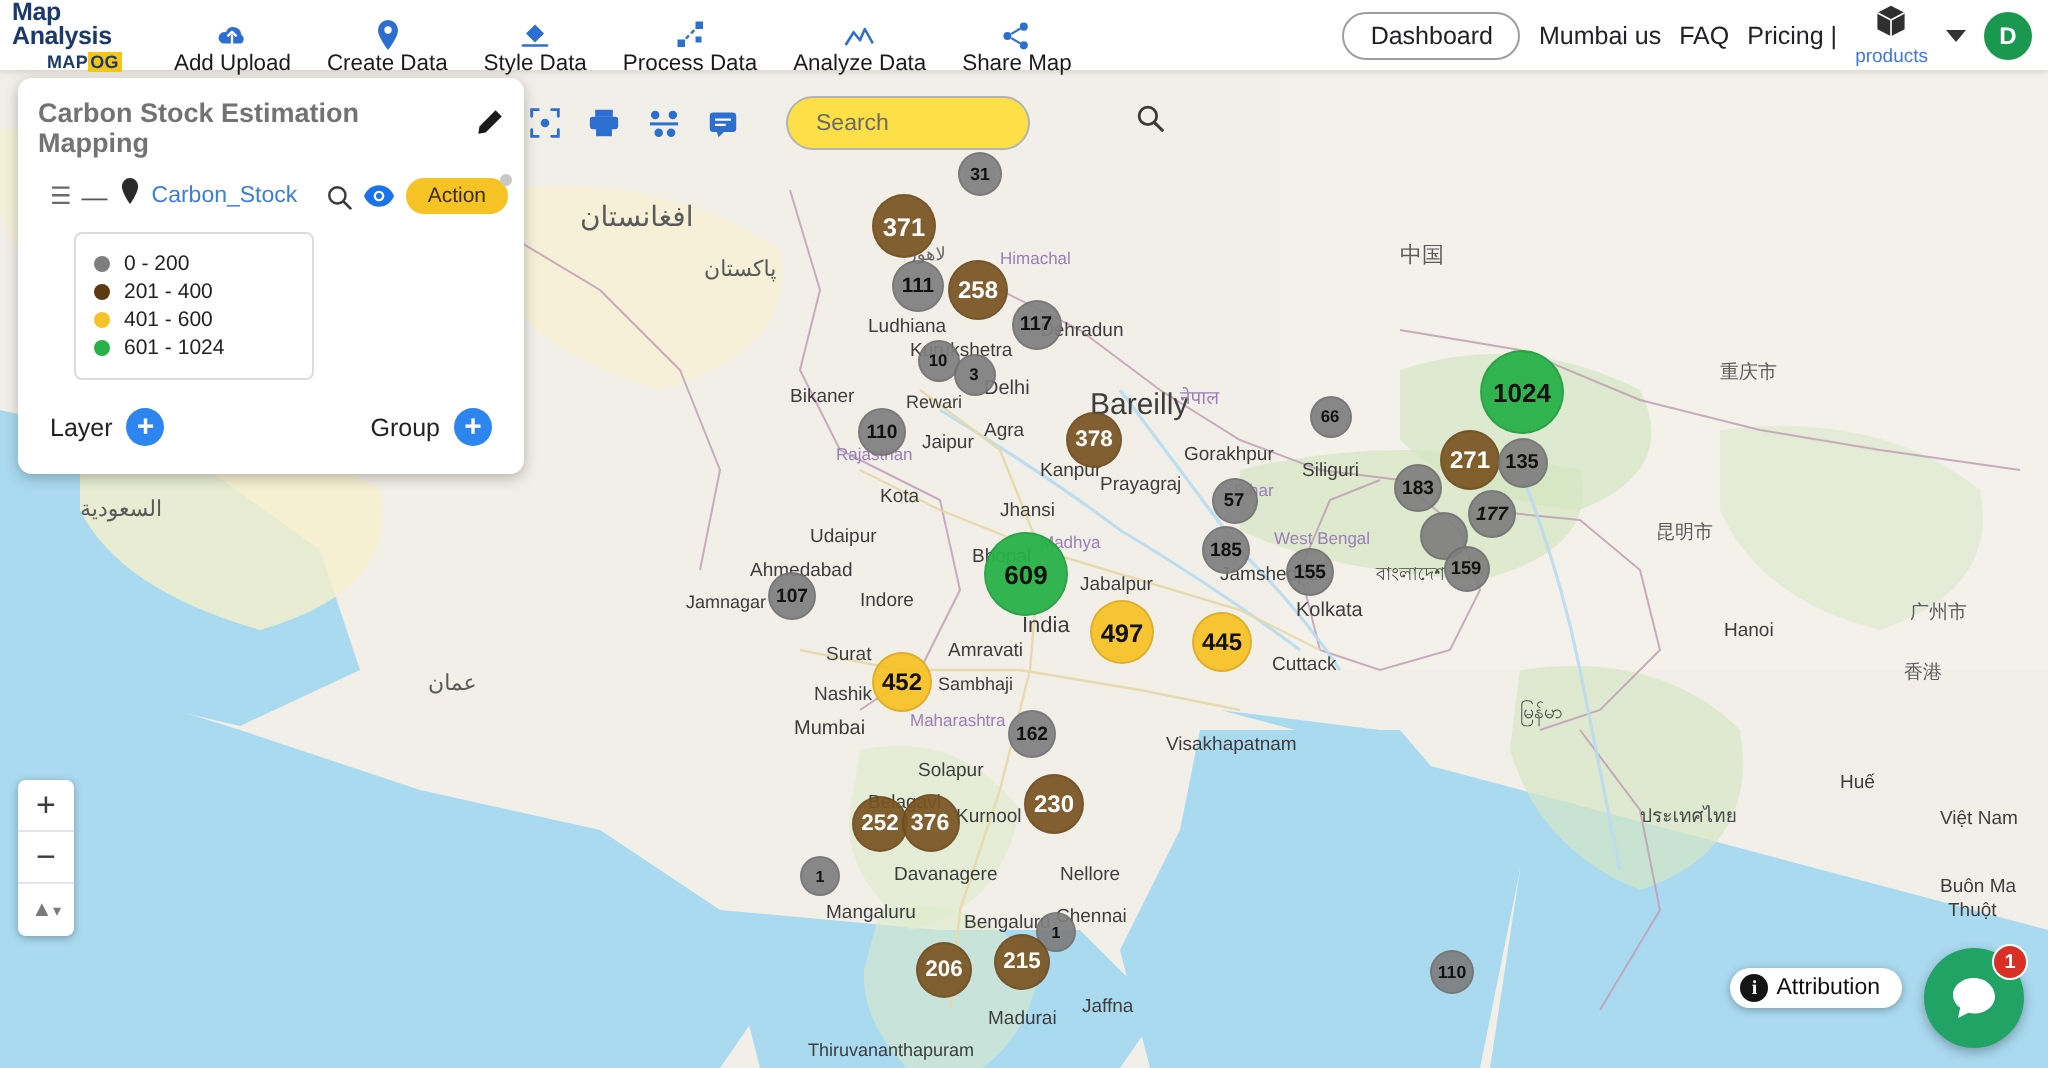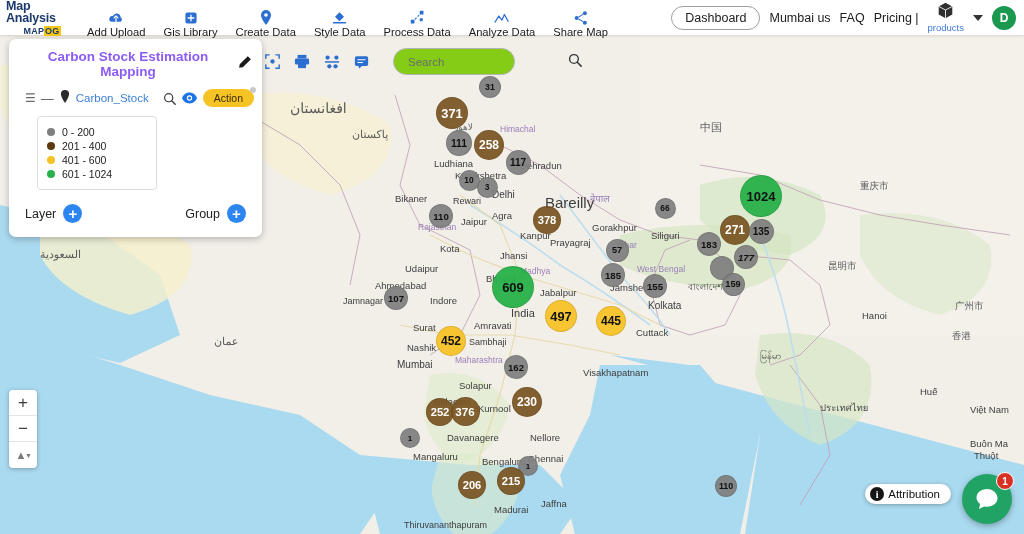--- a/index.html
+++ b/index.html
@@ -72,21 +72,21 @@
     position: absolute; top: 39px; left: 9px; width: 253px;
     background: #ffffff; border-radius: 7px;
     box-shadow: 0 2px 7px rgba(0,0,0,.25);
     z-index: 40;
     padding-bottom: 4px;
   }
   .lp-title {
     display: flex; align-items: center; padding: 10px 10px 7px 10px;
   }
   .lp-title .t {
-    font-size: 13.5px; font-weight: bold; color: #8b5cf6; flex: 1; text-align: center;
+    font-size: 13.5px; font-weight: bold; color: #737373; flex: 1; text-align: left;
   }
   .layerrow {
     display: flex; align-items: center; gap: 6px; padding: 3px 8px 2px 16px;
   }
   .dragdots { color: #6b6b6b; font-size: 12px; letter-spacing: -1px; cursor: grab;}
   .minus { color: #555; font-size: 13px; cursor: pointer; }
   .layername { font-size: 11.5px; color: #3b7fd4; cursor: pointer; flex: 1;}
   .icoblue { color: #2d6fd0; cursor: pointer; display: flex; align-items: center;}
   .actionbtn {
     background: #f6c325; color: #3a2c00; font-size: 10.5px;
@@ -116,21 +116,21 @@
   }
 
   
   #maptoolbar {
     position: absolute; top: 48px; left: 265px; display: flex; align-items: center; gap: 14px;
     z-index: 35;
   }
   .tbicon { cursor: pointer; display: flex; align-items: center; }
   .searchbox {
     margin-left: 10px; width: 122px; height: 27px; border: 1px solid #b4b4b4;
-    border-radius: 14px; background: #84cc16; display: flex; align-items: center;
+    border-radius: 14px; background: #fde047; display: flex; align-items: center;
     padding: 0 10px 0 14px; gap: 6px;
   }
   .searchbox input {
     border: none; outline: none; flex: 1; font-size: 11.5px; color: #555;
     font-family: "Liberation Sans", sans-serif; background: transparent;
   }
   .searchbox input::placeholder { color: #6a6a6a; }
 
   
   .marker {
@@ -208,29 +208,20 @@
 
     <div class="navitems">
       <div class="navitem">
         <span class="ic">
           <svg width="16" height="13" viewBox="0 0 24 20">
               <path d="M19 8a6 6 0 0 0-11.6-1.7A4.5 4.5 0 0 0 5 15h14a4 4 0 0 0 0-7z" fill="#2d6fd0"></path>
               <path d="M12 16V9m0-3l-3 3m3-3l3 3" stroke="#fff" stroke-width="1.8" fill="none" stroke-linecap="round"></path>
             </svg>
         </span>
         <span class="lb">Add Upload</span>
-      </div>
-      <div class="navitem">
-        <span class="ic">
-          <svg width="14" height="14" viewBox="0 0 20 20">
-              <rect x="2" y="2" width="16" height="16" rx="3" fill="#2d6fd0"></rect>
-              <path d="M10 6v8M6 10h8" stroke="#fff" stroke-width="1.8" stroke-linecap="round"></path>
-            </svg>
-        </span>
-        <span class="lb">Gis Library</span>
       </div>
       <div class="navitem">
         <span class="ic">
           <svg width="12" height="15" viewBox="0 0 14 18">
               <path d="M7 0a6 6 0 0 0-6 6c0 4.5 6 12 6 12s6-7.5 6-12a6 6 0 0 0-6-6z" fill="#2d6fd0"></path>
               <circle cx="7" cy="6" r="2.2" fill="#fff"></circle>
             </svg>
         </span>
         <span class="lb">Create Data</span>
       </div>

